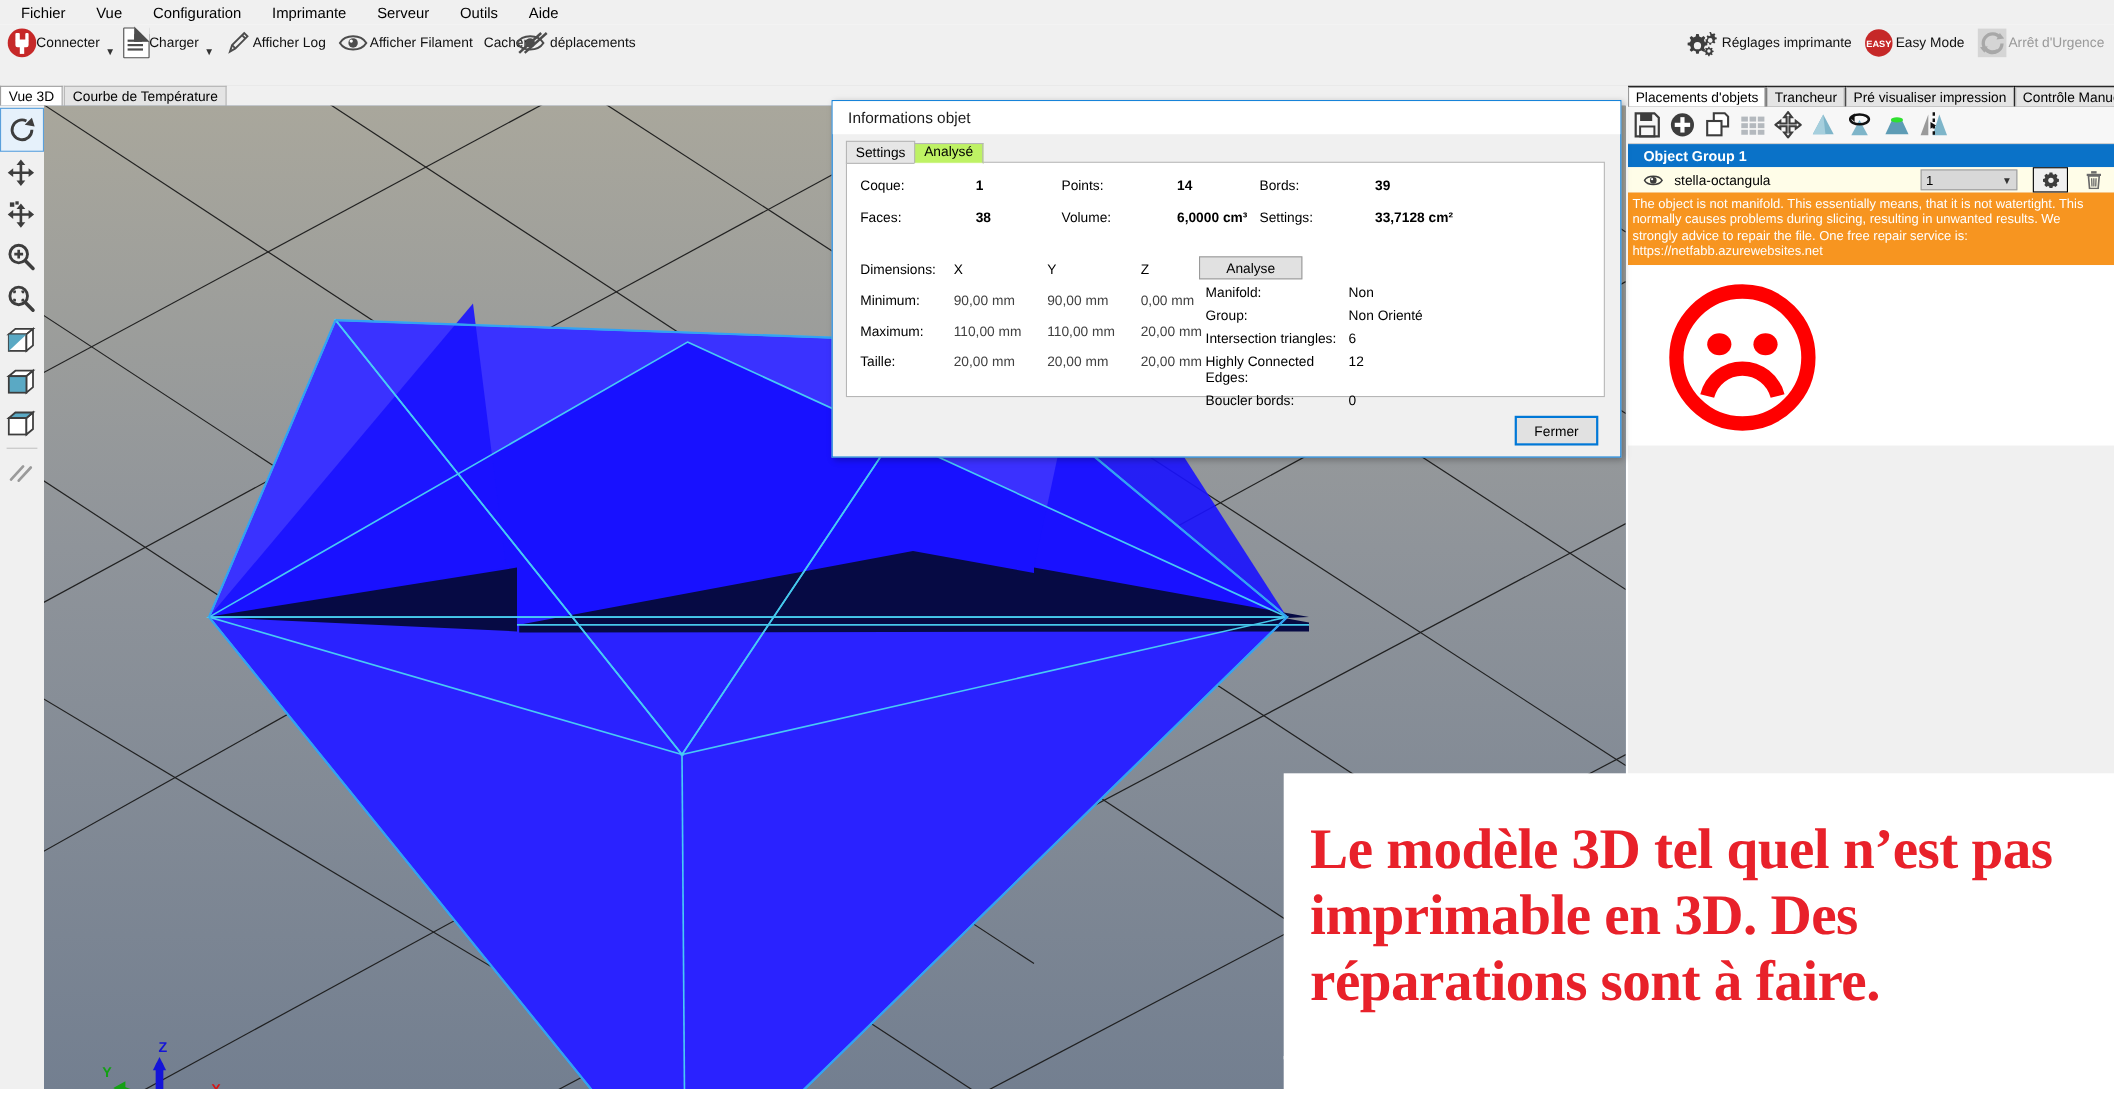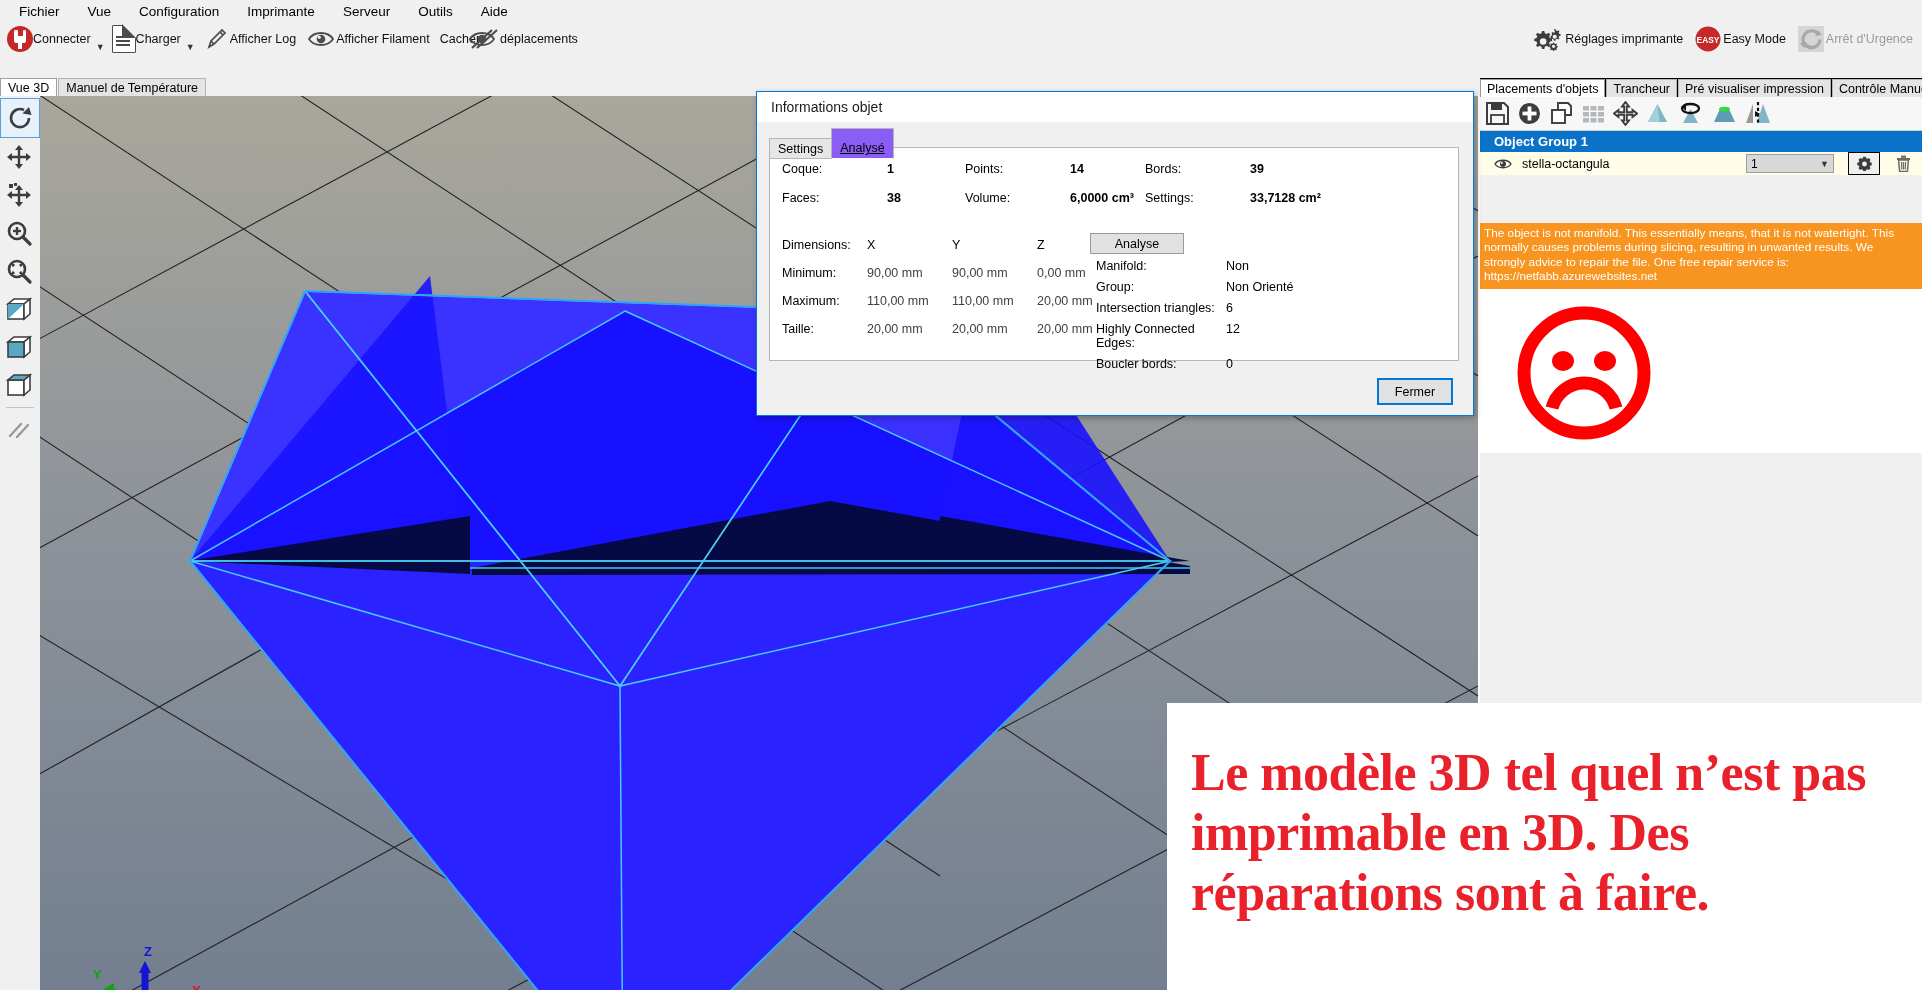--- a/index.html
+++ b/index.html
@@ -85,21 +85,21 @@
     position:absolute;left:756px;top:91px;width:716px;height:323px;
     background:#f0f0f0;border:1px solid #0078d7;z-index:40;
     box-shadow:2px 2px 6px rgba(0,0,0,.28);
   }
   .dlg-title{height:30px;line-height:30px;padding-left:14px;font-size:14px;color:#1b1b1b;background:#fff;}
   .dlg-tabrow{position:absolute;left:12px;top:36px;display:flex;align-items:flex-end;z-index:3;}
   .dtab{
     font-size:12.5px;color:#000;padding:3px 8px 2px;border:1px solid #b6b6b6;background:#e6e6e6;
     line-height:14px;margin-right:-1px;cursor:default;
   }
-  .dtab.active{background:#8b5cf6;border-bottom-color:#fff;position:relative;z-index:4;padding-top:12px;padding-bottom:3px;text-decoration:underline;}
+  .dtab.active{background:#bef264;border-bottom-color:#fff;position:relative;z-index:4;padding-top:0;padding-bottom:3px;}
   .dlg-body{
     position:absolute;left:12px;top:55px;width:688px;height:212px;background:#fff;border:1px solid #b6b6b6;
   }
   .dlg-foot{position:absolute;left:0;bottom:0;width:716px;height:44px;}
   .btn-fermer{
     position:absolute;right:20px;bottom:10px;width:72px;height:23px;
     background:#e1e1e1;border:2px solid #0078d7;font-size:12.5px;color:#000;
     display:flex;align-items:center;justify-content:center;cursor:default;
   }
   .grid-stats{position:absolute;left:12px;top:14px;width:664px;}
@@ -143,21 +143,21 @@
     height:23px;background:#fffde8;display:flex;align-items:center;padding-left:14px;gap:10px;
   }
   .objname{font-size:12.5px;color:#000;}
   .obj-select{
     margin-left:auto;width:78px;height:17px;background:#d8d8d8;border:1px solid #9d9d9d;
     display:flex;align-items:center;justify-content:space-between;padding:0 4px;font-size:12px;color:#000;
   }
   .gearbtn{width:30px;height:21px;border:1.5px solid #000;background:#f0f0f0;display:flex;align-items:center;justify-content:center;margin-left:4px;}
   .trashbtn{width:26px;height:21px;display:flex;align-items:center;justify-content:center;margin-right:6px;}
   .warnbox{
-    background:#f79520;color:#fff;font-size:11.8px;line-height:14.3px;padding:3px 6px 6px 4px;min-height:47px;margin-top:48px;
+    background:#f79520;color:#fff;font-size:11.8px;line-height:14.3px;padding:3px 6px 6px 4px;min-height:47px;
   }
   .sadwrap{background:#fff;height:auto;padding:14px 0 10px 34px;}
 
   
   .annot{
     position:absolute;left:1167px;top:703px;width:755px;height:260px;background:#fff;z-index:60;
     display:flex;align-items:center;
   }
   .annot p{
     margin:0;padding:0 10px 0 24px;color:#e8212a;font-family:"Liberation Serif",serif;
@@ -296,21 +296,21 @@
             <path d="M8 23 l-4 -5 7 -1 z" fill="#a8a8a8"></path>
           </svg>
         </div>
         <div class="tb-lbl dim">Arrêt d'Urgence</div>
       </div>
     </div>
   </div>
 
   <div class="viewtabs">
     <div class="vtab active">Vue 3D</div>
-    <div class="vtab">Manuel de Température</div>
+    <div class="vtab">Courbe de Température</div>
   </div>
 
   <div class="viewport">
 
     <div class="vp-canvas">
       <svg width="1438" height="894" viewBox="0 0 1438 894">
         <defs>
           <linearGradient id="bedgrad" x1="0" y1="0" x2="0" y2="1">
             <stop offset="0" stop-color="#a9a79c"></stop>
             <stop offset="0.45" stop-color="#8f949a"></stop>

